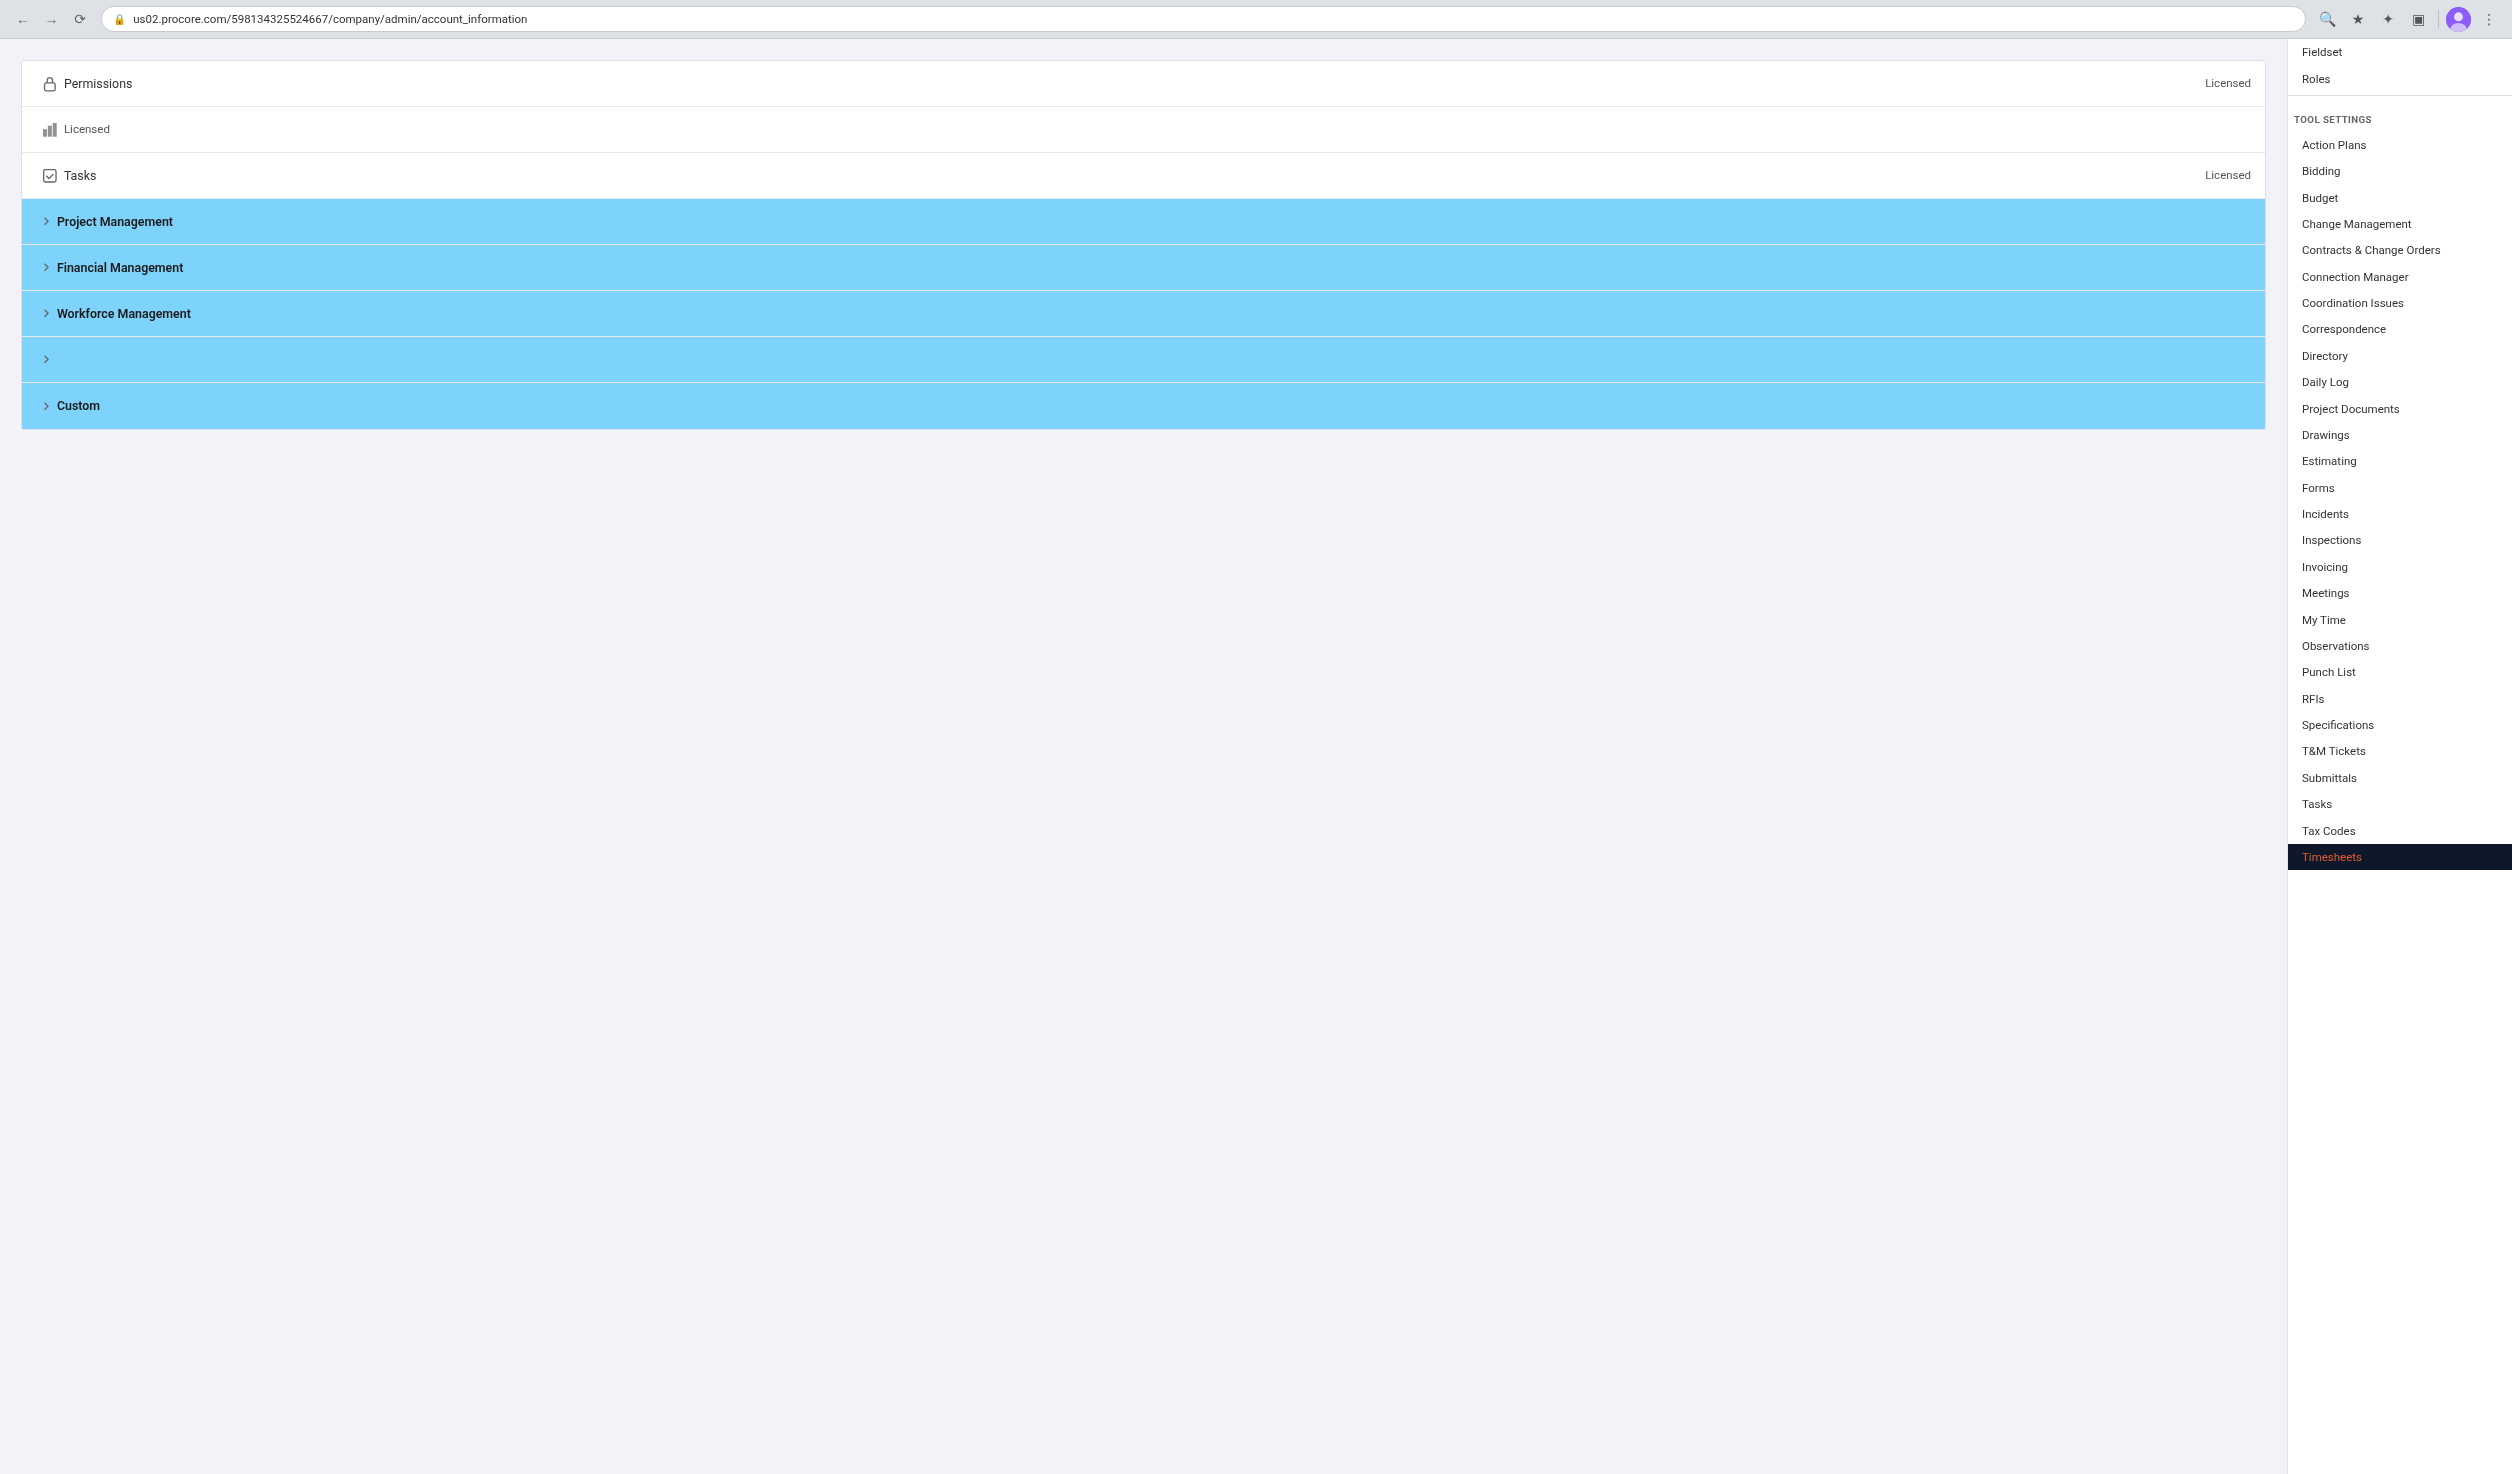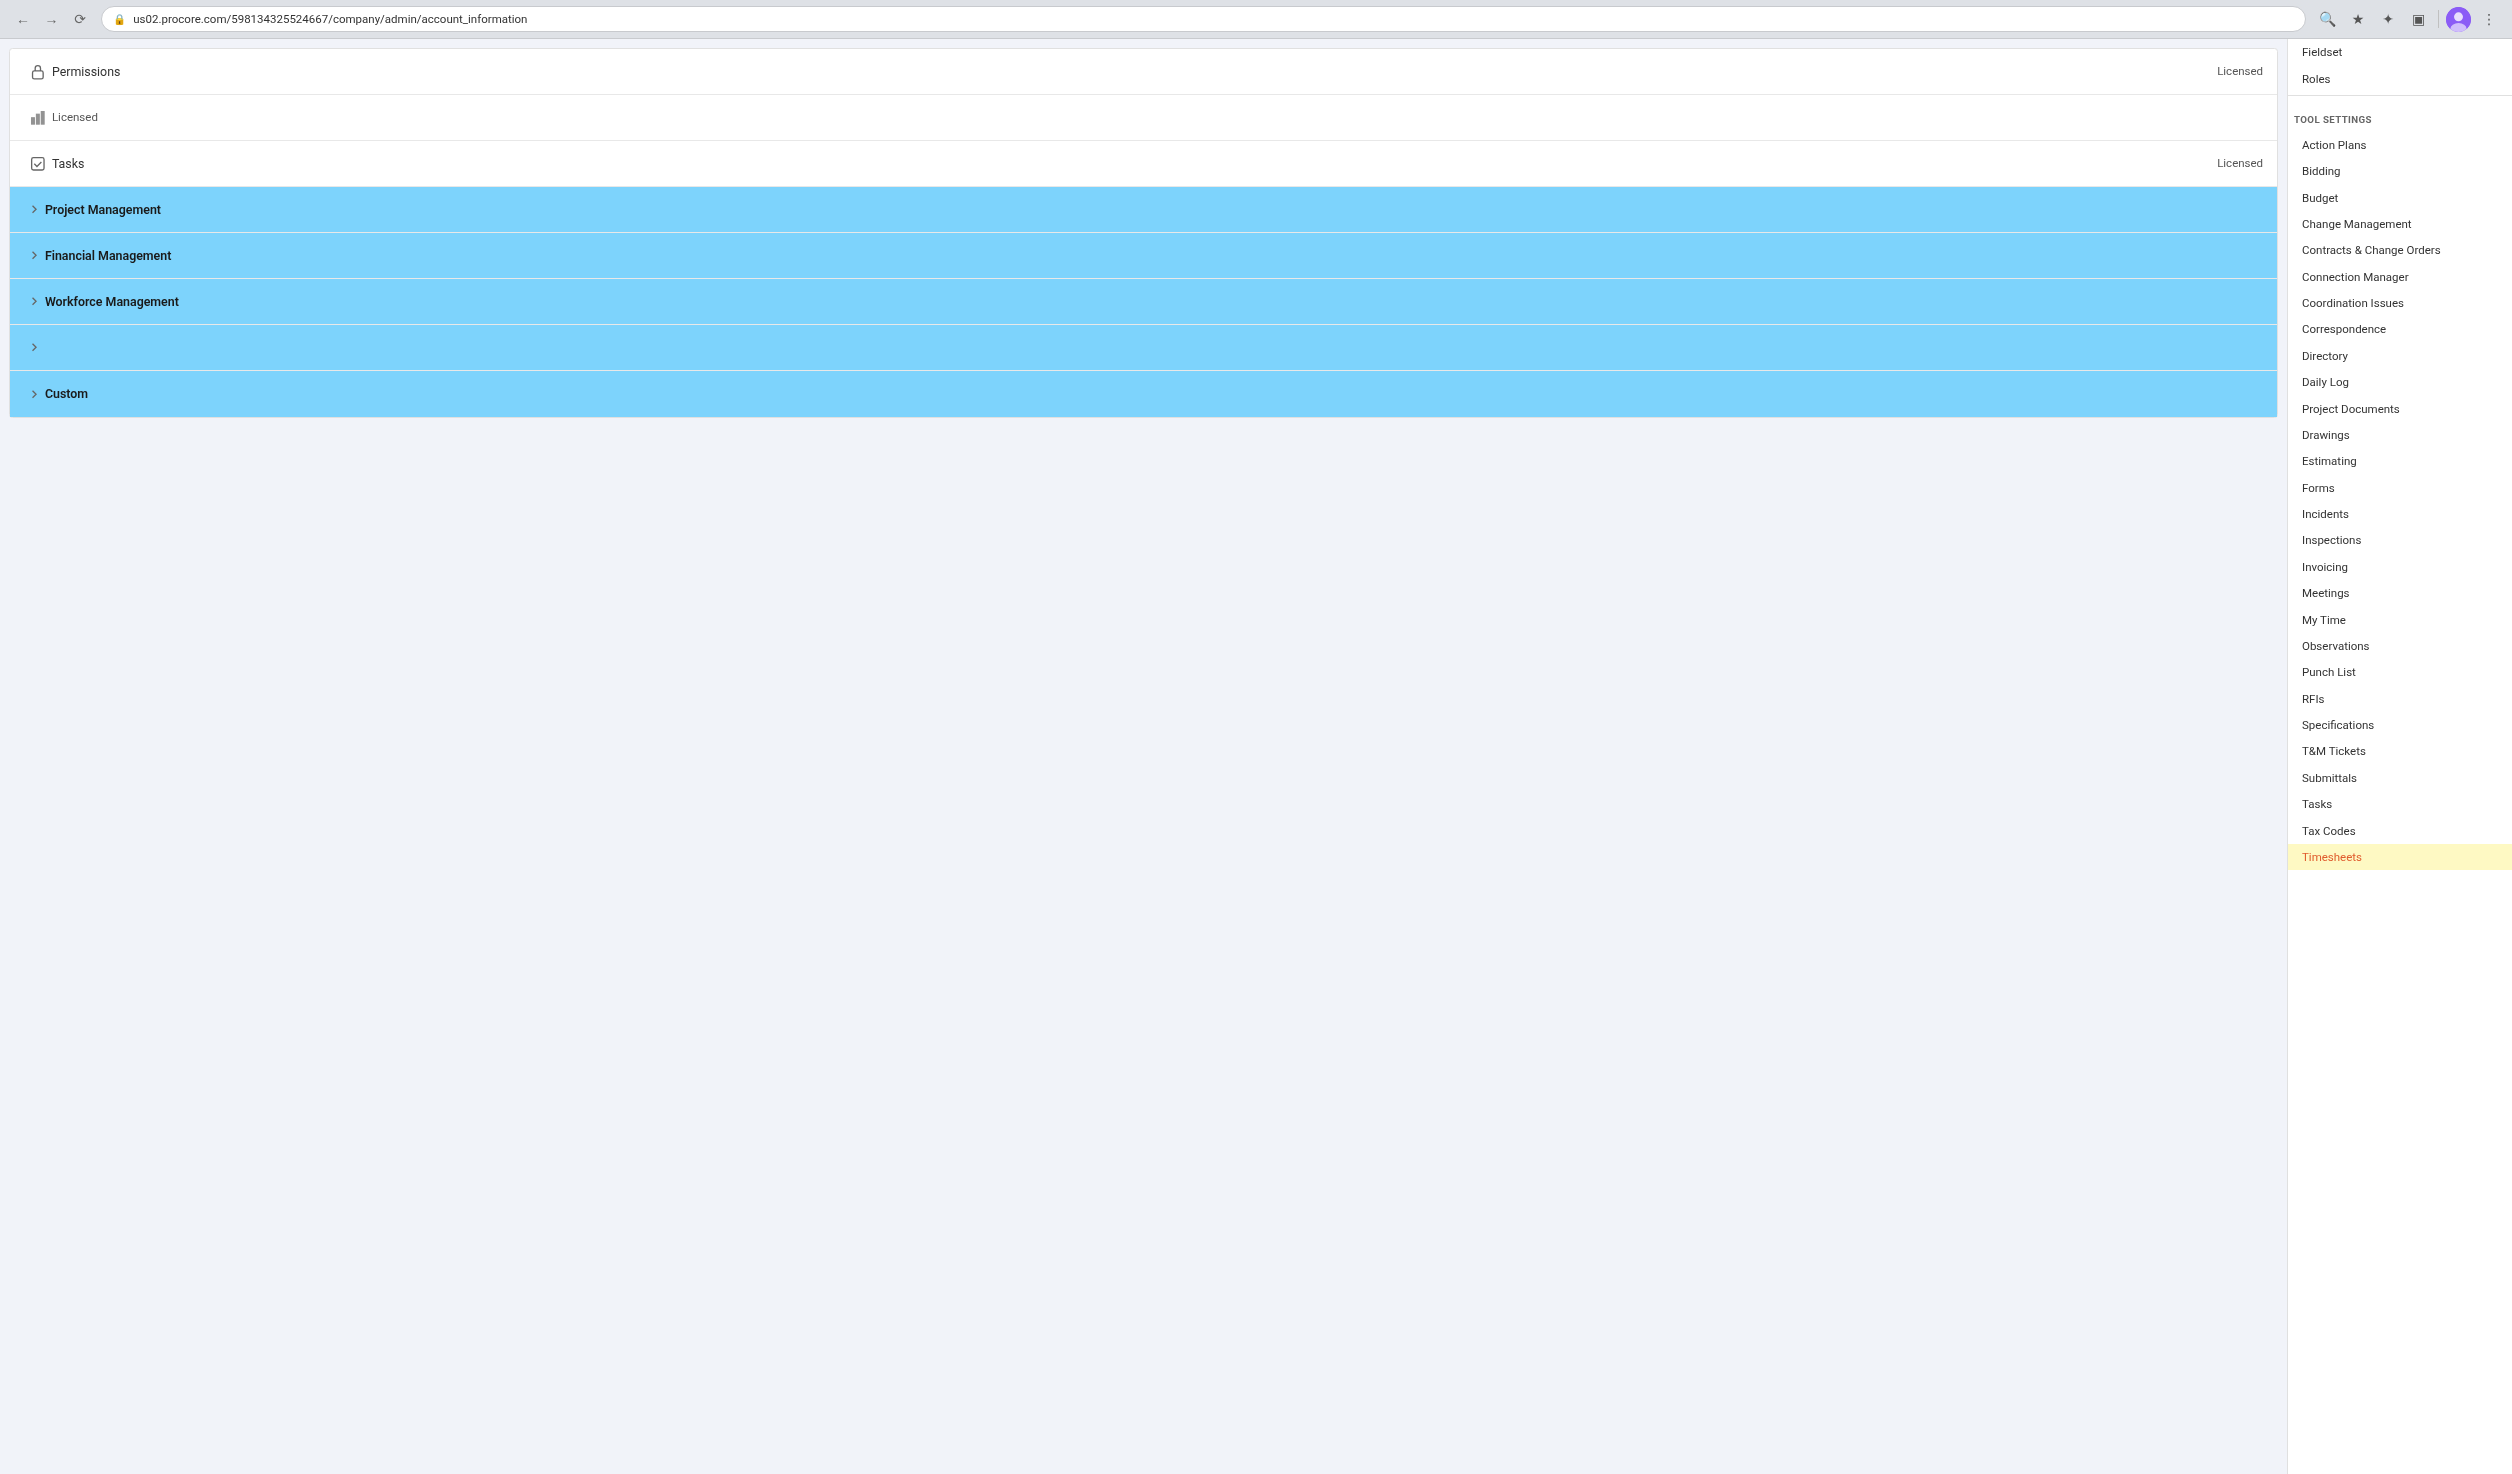--- a/index.html
+++ b/index.html
@@ -59,21 +59,21 @@
       display: flex;
       height: calc(100vh - 39px);
       background: #f1f3f9;
     }
 
     
     .main-content {
       flex: 1;
       overflow-y: auto;
       background: #f1f3f9;
-      padding: 0;
+      padding: 12px;
     }
 
     
     .table-container {
       background: white;
       border: 0.9px solid #e0e0e0;
       margin: 8.9px;
       border-radius: 3.5px;
     }
 
@@ -124,21 +124,21 @@
     }
 
     .sidebar-item {
       padding: 6.2px 14px;
       font-size: 11.5px;
       color: #333;
       cursor: pointer;
       display: block;
     }
     .sidebar-item.active {
-      background: #fef9c3;
+      background: #0f172a;
       color: #e05c2e;
     }
   </style>
 </head>
 <body>
 
 <div class="browser-chrome">
   <div class="browser-nav-buttons">
     <button class="browser-nav-btn">←</button>
     <button class="browser-nav-btn">→</button>

